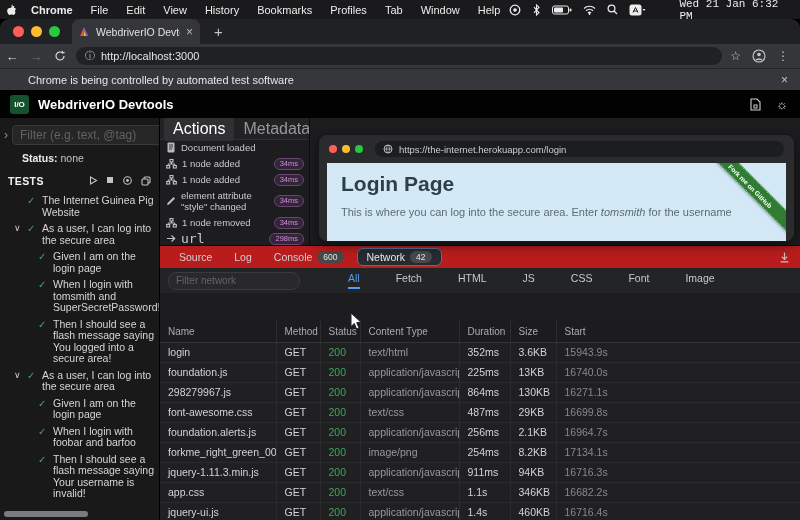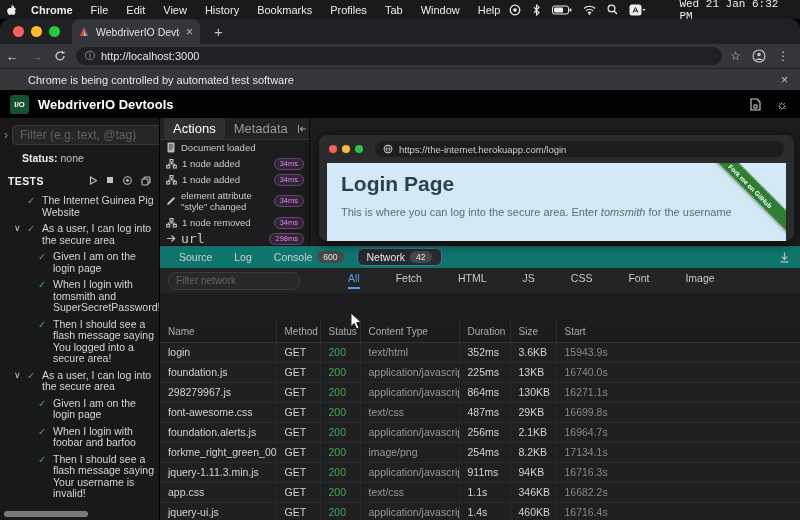--- a/index.html
+++ b/index.html
@@ -85,21 +85,21 @@
 
   
   .right { flex:1; display:flex; flex-direction:column; min-width:0; }
   .top-row { height:127px; flex:none; display:flex; min-width:0; }
 
   
   .actions-panel { width:150px; flex:none; background:#1d1d1f; border-right:1px solid #0c0c0d;
     overflow:hidden; display:flex; flex-direction:column; }
   .ap-tabs { display:flex; align-items:center; height:22px; flex:none; background:#222224;
     border-bottom:1px solid #323234; }
-  .ap-tab { font-size:13px; color:#98989b; padding:3px 9px; }
+  .ap-tab { font-size:16px; color:#98989b; padding:3px 9px; }
   .ap-tab.active { color:#fff; background:#303032; border-radius:3px; margin-left:4px; }
   .ap-collapse { margin-left:auto; margin-right:6px; display:inline-flex; }
   #action-list { overflow:hidden; }
   .action-row { display:flex; align-items:center; padding:2px 5px 2px 6px; gap:5px; }
   .a-icon { flex:none; display:inline-flex; }
   .a-text { flex:1; font-size:9.5px; color:#cbcbcd; line-height:11.5px; }
   .a-text.mono { font-family:"DejaVu Sans Mono", monospace; font-size:13px; }
   .a-badge { flex:none; background:#33243a; border:1px solid #65476f; color:#cf8fd8;
     font-size:7.5px; border-radius:7px; padding:0 5px; line-height:10px; }
 
@@ -117,21 +117,21 @@
   .pf-page { position:absolute; left:8px; right:8px; top:28px; bottom:0;
     background:#d4e9f6; overflow:hidden; }
   .pf-h1 { font-size:21px; font-weight:bold; color:#2e3f4a; margin:9px 0 0 14px; }
   .pf-p { font-size:11px; color:#5d6b72; margin:10px 0 0 14px; }
   .ribbon { position:absolute; top:15px; right:-40px; width:150px; height:15px;
     background:#2e7d32; color:#fff; font-size:6.5px; font-weight:bold; text-align:center;
     line-height:15px; transform:rotate(45deg); border-top:1px dotted rgba(255,255,255,.55);
     border-bottom:1px dotted rgba(255,255,255,.55); box-shadow:0 1px 3px rgba(0,0,0,.3); }
 
   
-  .dt-tabs-row { height:23px; flex:none; background:#0f766e; display:flex; align-items:center;
+  .dt-tabs-row { height:23px; flex:none; background:#b91c1c; display:flex; align-items:center;
     border-top:1px solid #0c0c0d; }
   #dt-tabs { display:flex; align-items:center; gap:4px; padding-left:10px; }
   .dt-tab { display:flex; align-items:center; gap:5px; color:#cfcfd1; font-size:10.5px;
     padding:2px 9px; }
   .dt-tab.active { border:1px solid #4f7396; border-radius:6px; background:#262b31; color:#e8e8ea; }
   .count-badge { background:#47484a; color:#e6e6e8; font-size:8.5px; border-radius:8px;
     padding:1px 6px; }
   .dl-icon { margin-left:auto; margin-right:10px; display:inline-flex; }
 
   

